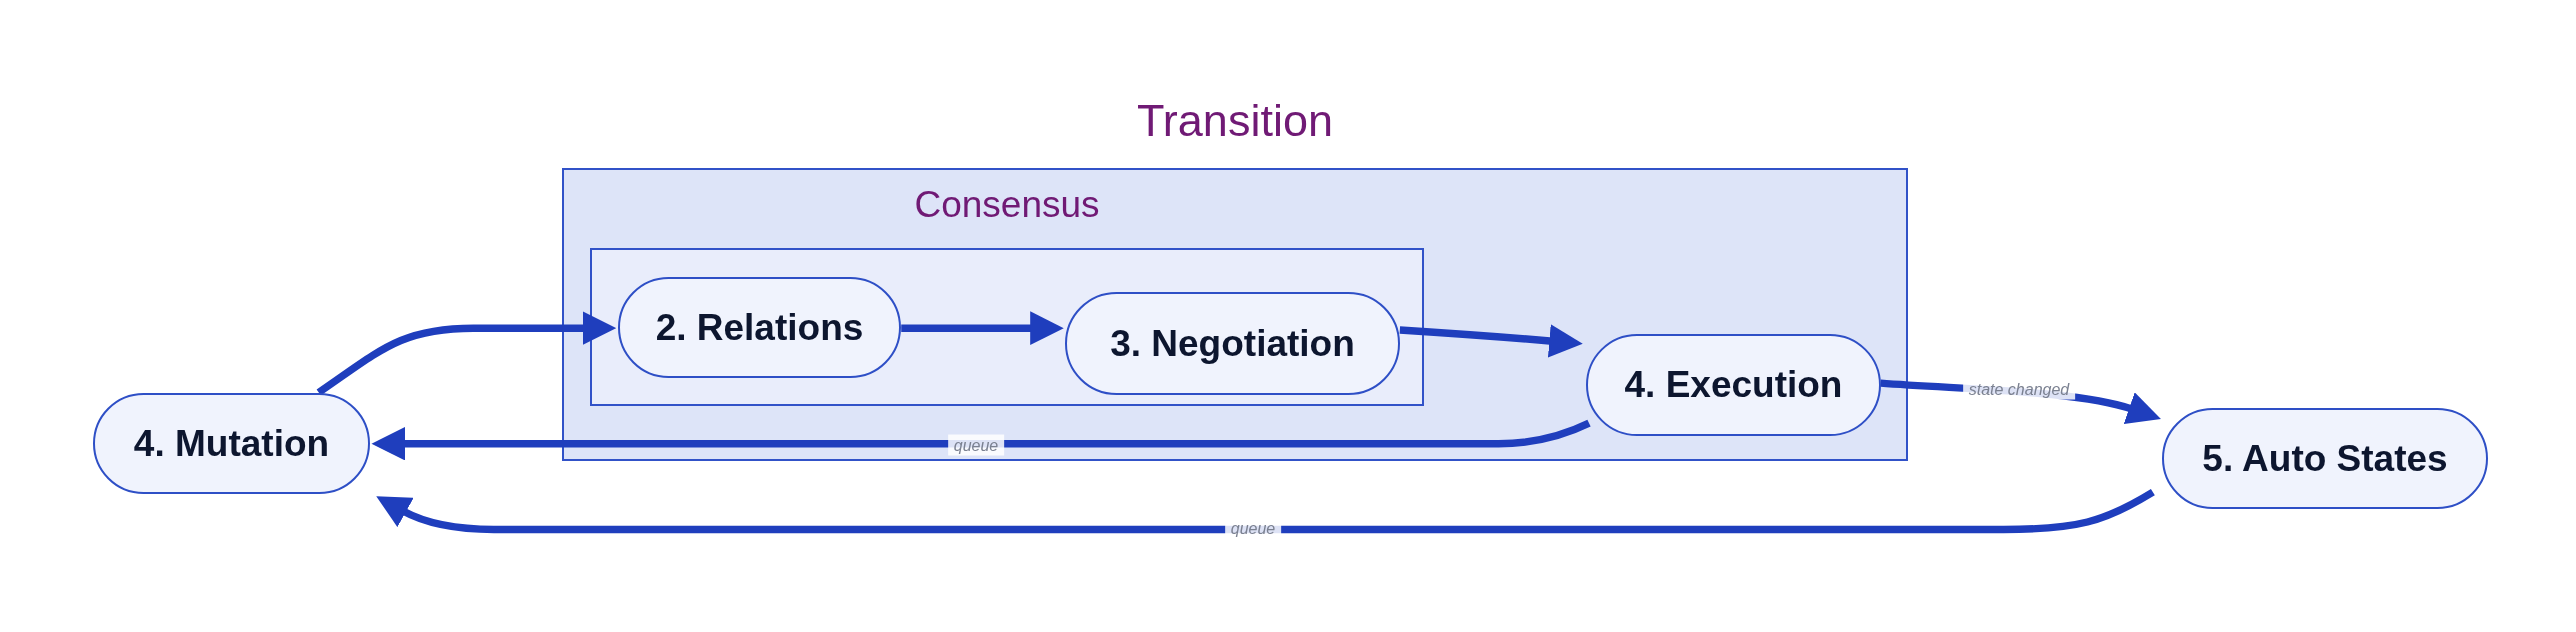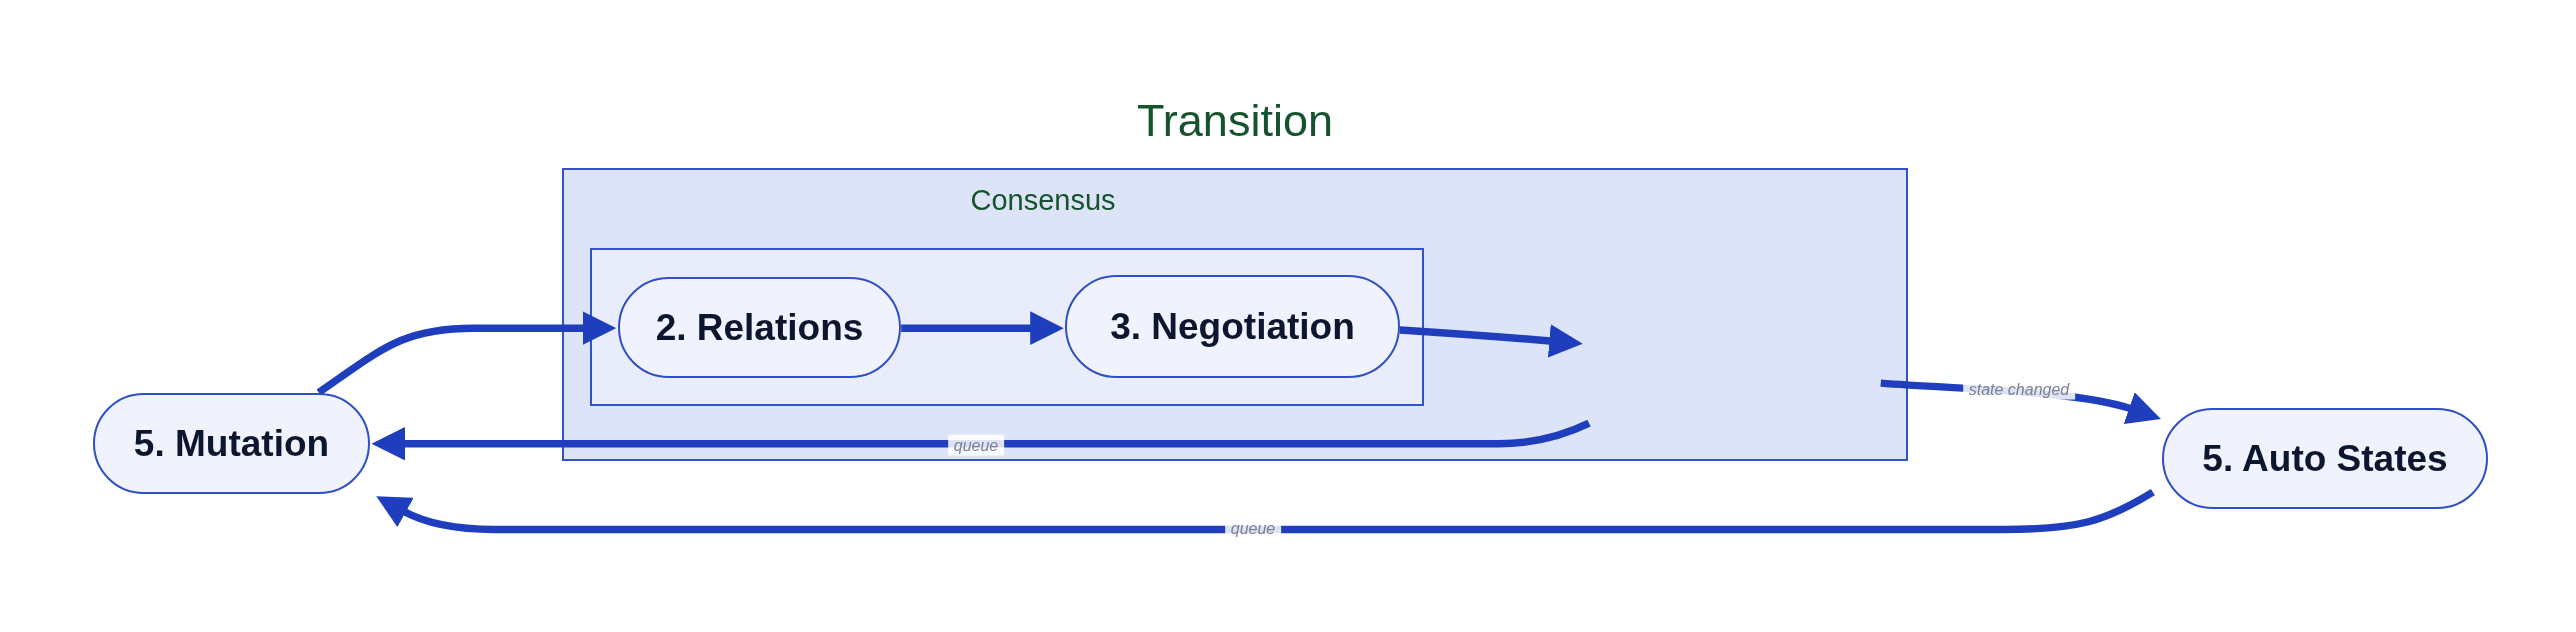--- a/index.html
+++ b/index.html
@@ -22,27 +22,27 @@
     background: #dde4f8;
   }
   .cluster-consensus {
     left: 590px; top: 248px; width: 834px; height: 158px;
     background: #e9edfb;
     z-index: 1;
   }
   .cluster-title {
     position: absolute;
     transform: translateX(-50%);
-    color: #14532d;
+    color: #701a75;
     white-space: nowrap;
     z-index: 1;
     line-height: 1.2;
   }
   .title-transition { left: 1235px; top: 94px; font-size: 45px; }
-  .title-consensus  { left: 1007px; top: 183px; font-size: 29px; margin-left: 36px; }
+  .title-consensus  { left: 1007px; top: 183px; font-size: 37px; }
 
   svg.edge-layer {
     position: absolute;
     left: 0; top: 0;
     width: 2576px; height: 633px;
     z-index: 2;
     pointer-events: none;
   }
   .edge {
     fill: none;
@@ -60,21 +60,21 @@
     border: 2.3px solid #2e4fc6;
     border-radius: 52px;
     color: #0d162f;
     font-size: 37px;
     font-weight: 700;
     white-space: nowrap;
     z-index: 3;
   }
   .node-mutation    { left: 93px;  top: 393px; width: 277px; height: 101px; }
   .node-relations   { left: 618px;  top: 277px; width: 283px; height: 101px; align-items: center; }
-  .node-negotiation { left: 1065px; top: 275px; width: 335px; height: 103px; }
+  .node-negotiation { left: 1065px; top: 292px; width: 335px; height: 103px; }
   .node-execution   { left: 1586px; top: 334px; width: 295px; height: 102px; }
   .node-auto-states { left: 2162px; top: 396px; width: 326px; height: 101px; margin-top: 12px; }
 
   .edge-label {
     position: absolute;
     transform: translate(-50%, -50%);
     font-size: 16px;
     font-style: italic;
     color: #7b8191;
     background: rgba(255,255,255,0.85);
@@ -106,27 +106,30 @@
     </defs>
     <path class="edge" marker-end="url(#arrow)" d="M 342,421 C 408,376 430,352 508,352 L 629,352"></path>
     <path class="edge" marker-end="url(#arrow)" d="M 967,352 L 1109,352"></path>
     <path class="edge" marker-end="url(#arrow)" d="M 1502,354 Q 1595,360 1666,366"></path>
     <path class="edge" marker-end="url(#arrow)" d="M 2018,411 C 2110,418 2230,419 2288,439"></path>
     <path class="edge" marker-end="url(#arrow)" d="M 1705,454 Q 1660,476 1608,476 L 431,476"></path>
     <path class="edge" marker-end="url(#arrow)" d="M 2310,528 C 2258,560 2228,568 2150,568 L 530,568 Q 468,568 432,548"></path>
   </svg>
 
   <div class="node node-mutation">
-    <span>5. Mutation</span>
+    <span>4. Mutation</span>
   </div>
   <div class="node node-relations">
     <span>2. Relations</span>
   </div>
   <div class="node node-negotiation">
     <span>3. Negotiation</span>
+  </div>
+  <div class="node node-execution">
+    <span>4. Execution</span>
   </div>
   <div class="node node-auto-states">
     <span>5. Auto States</span>
   </div>
 
   <span class="edge-label label-state-changed">state changed</span>
   <span class="edge-label label-queue-execution">queue</span>
   <span class="edge-label label-queue-autostates">queue</span>
 
 </div>

